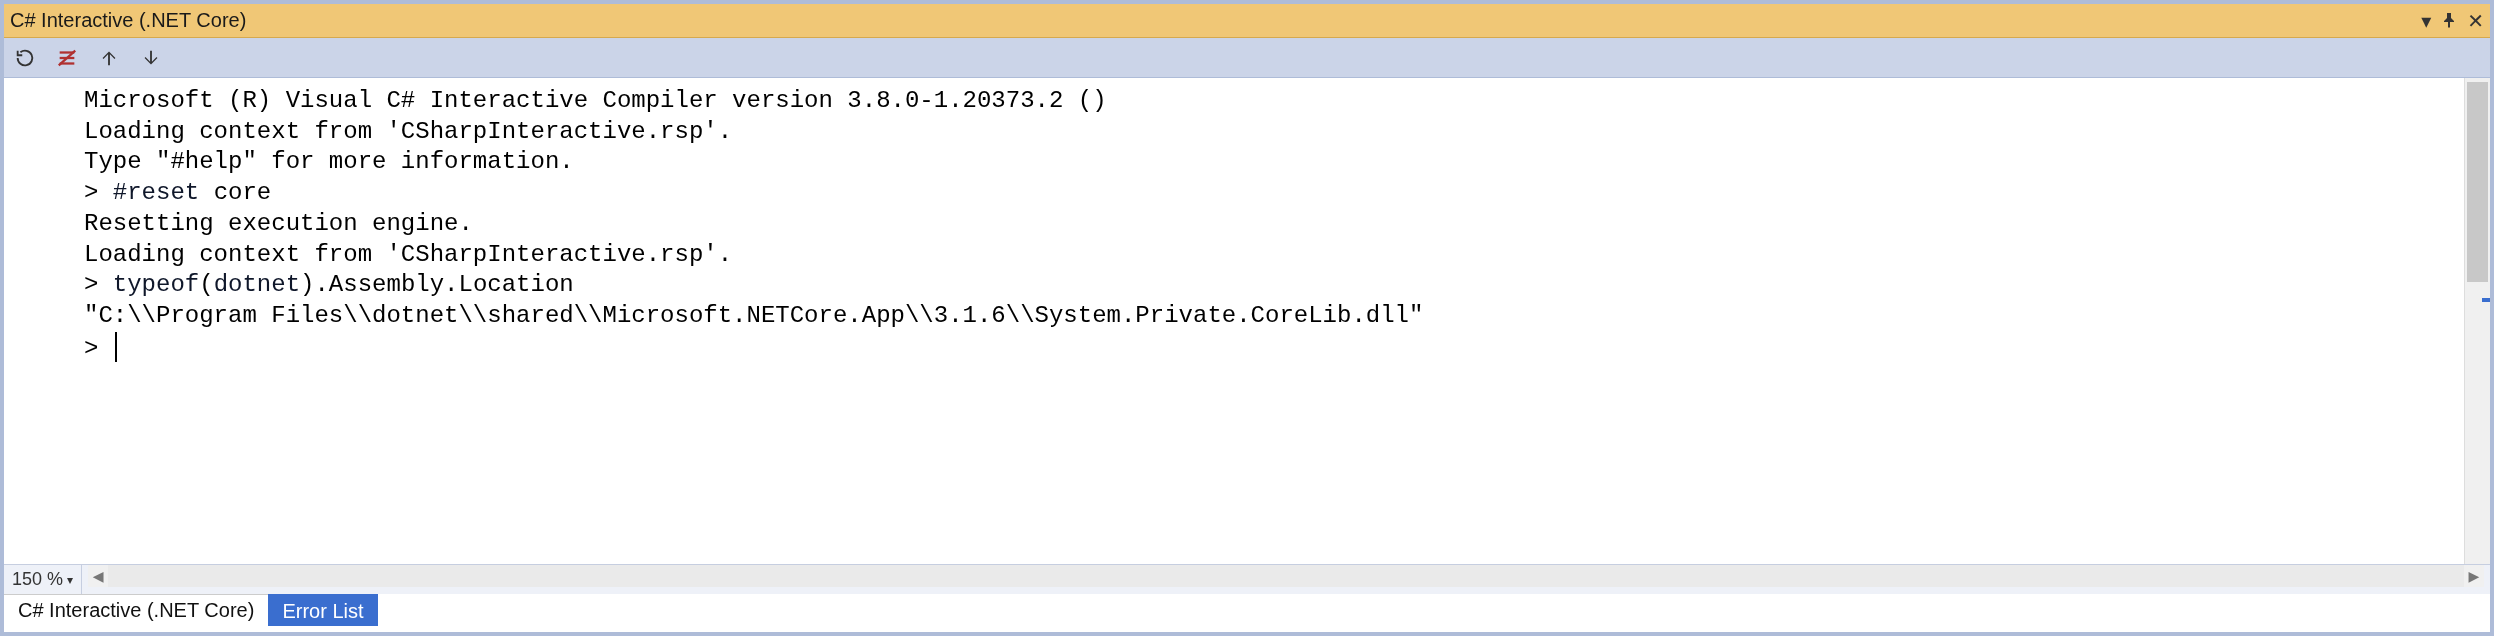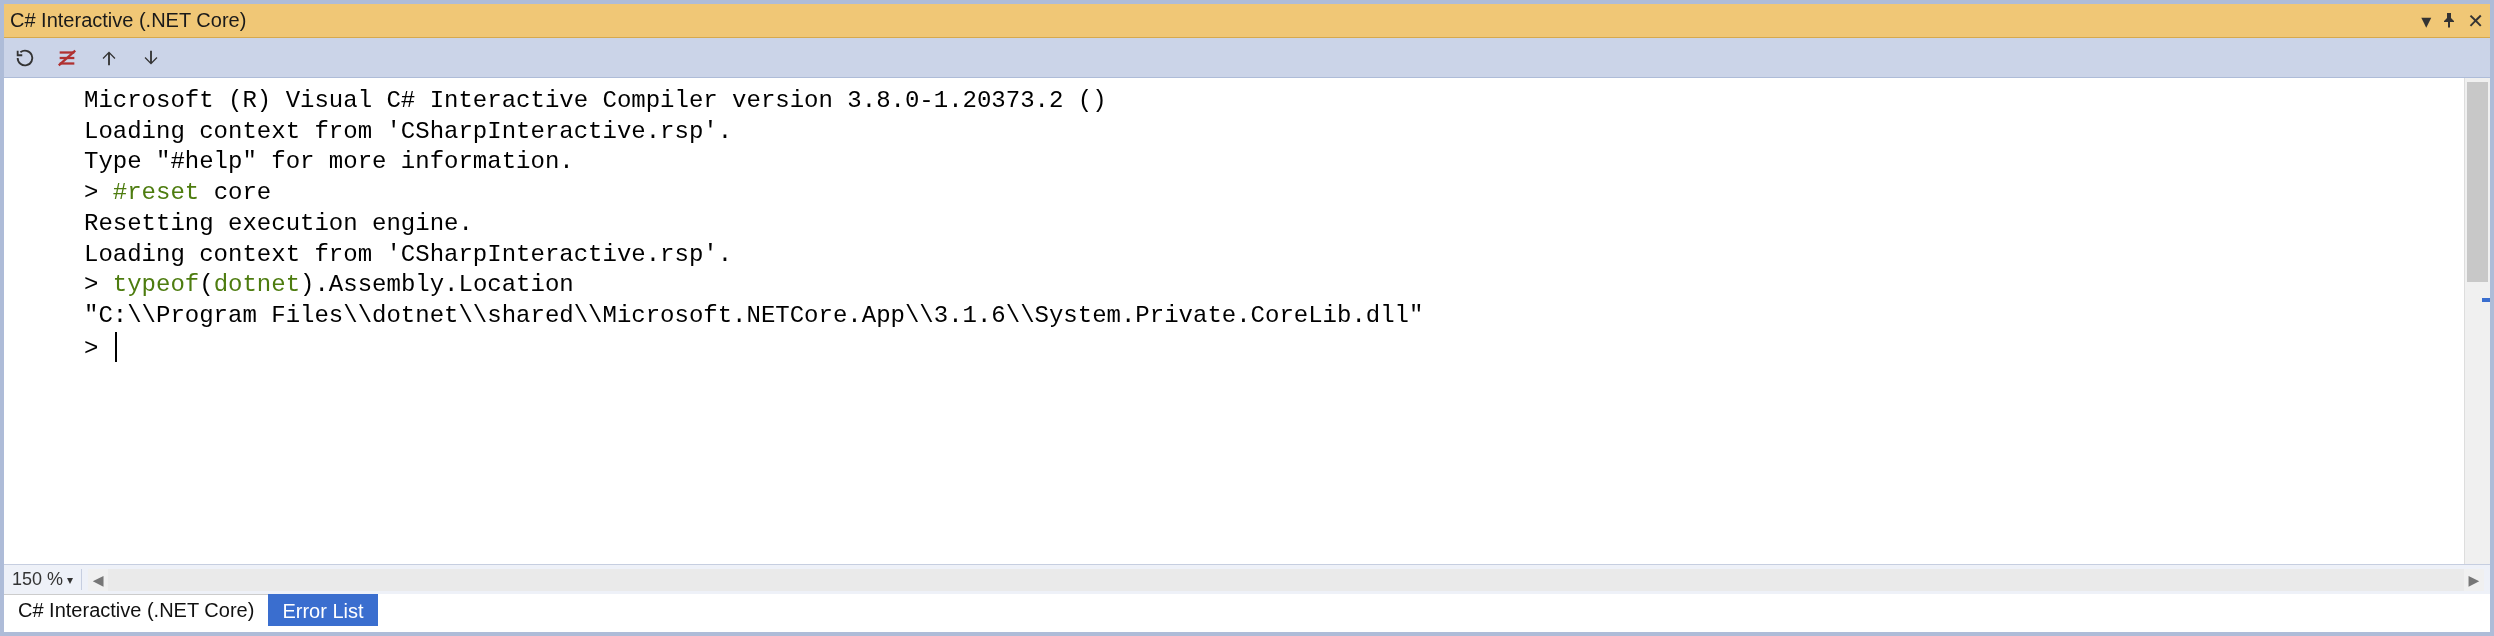--- a/index.html
+++ b/index.html
@@ -53,41 +53,41 @@
     font-family: Consolas, "Courier New", monospace;
     font-size: 24px;
     line-height: 1.28;
     white-space: pre;
     padding: 8px 0 8px 80px;
     overflow: hidden;
     flex:1;
     color:#000;
     background:#fff;
   }
-  .kw-blue { color: #4d7c0f; }
+  .kw-blue { color: #0f172a; }
   .cursor { display:inline-block; width:2px; height:30px; background:#000; vertical-align:text-bottom; margin-left:2px;}
   .vscroll {
     width: 26px;
     background: #f0f0f0;
     border-left:1px solid #ddd;
     position:relative;
   }
   .vscroll-thumb {
     position:absolute; left:2px; right:2px; top:4px; height:200px;
     background:#c8c8c8;
   }
   .vscroll-tick {
     position:absolute; right:0; width:8px; height:4px; background:#3a6ecf; top:220px;
   }
 
   .statusbar {
     height: 30px;
     background: #eef1f8;
     border-top:1px solid #c6cee0;
-    display:flex; align-items:center;
+    display:flex; 
     font-size:18px;
     color:#333;
   }
   .zoom {
     padding: 0 8px;
     border-right:1px solid #c6cee0;
     display:flex; align-items:center; gap:4px;
   }
   .zoom-drop { font-size:12px; }
   .hscroll {

